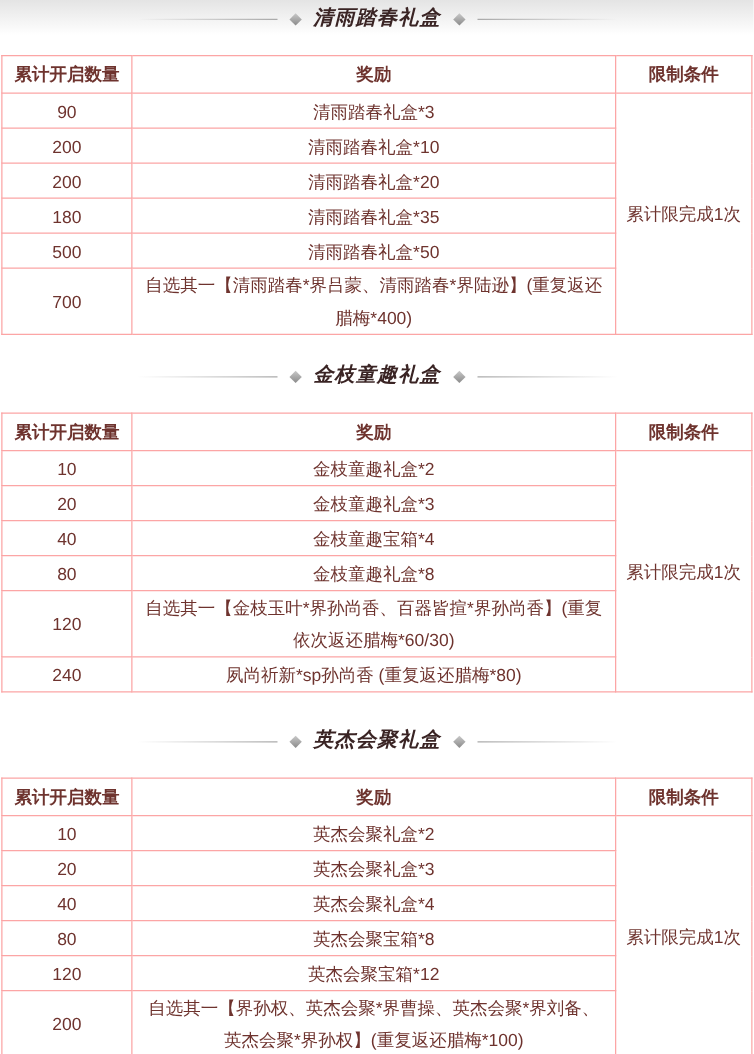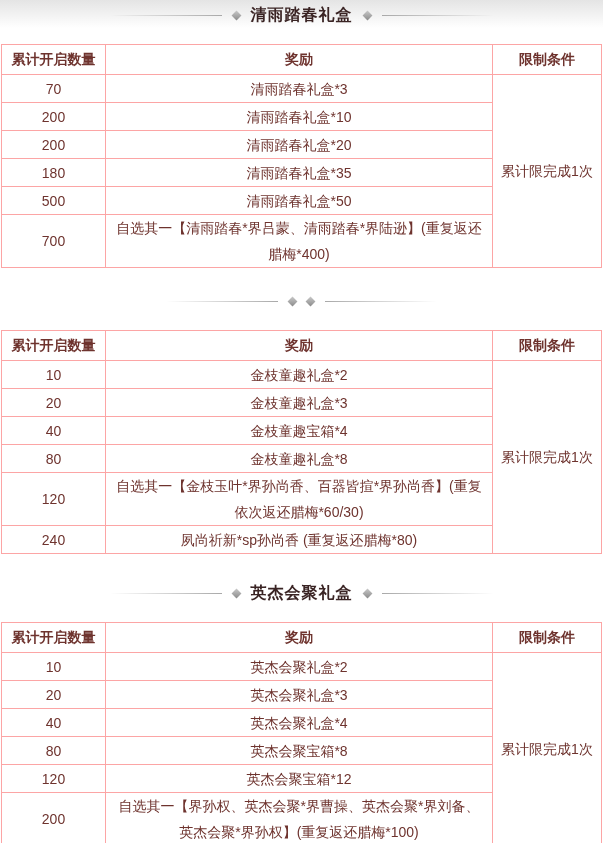--- a/index.html
+++ b/index.html
@@ -36,20 +36,21 @@
     height: 22px;
     margin-bottom: 18px;
   }
   .title-text {
     margin: 0;
     font-size: 16px;
     font-weight: bold;
     color: #3a2424;
     letter-spacing: 1px;
     line-height: 22px;
+    font-style: italic;
   }
   .deco-line {
     height: 1px;
     width: 112px;
   }
   .deco-line.left  { background: linear-gradient(to right, rgba(176,176,176,0), #a9a9a9); }
   .deco-line.right { background: linear-gradient(to left,  rgba(176,176,176,0), #a9a9a9); }
   .deco-diamond {
     width: 7px;
     height: 7px;
@@ -103,21 +104,21 @@
       </colgroup>
       <thead>
         <tr>
           <th>累计开启数量</th>
           <th>奖励</th>
           <th>限制条件</th>
         </tr>
       </thead>
       <tbody>
             <tr>
-              <td>70</td>
+              <td>90</td>
               <td>清雨踏春礼盒*3</td>
               <td rowspan="6">累计限完成1次</td>
             </tr>
             <tr>
               <td>200</td>
               <td>清雨踏春礼盒*10</td>
             </tr>
             <tr>
               <td>200</td>
               <td>清雨踏春礼盒*20</td>
@@ -135,20 +136,21 @@
               <td>自选其一【清雨踏春*界吕蒙、清雨踏春*界陆逊】(重复返还腊梅*400)</td>
             </tr>
           </tbody>
     </table>
   </section>
 
   <section class="gift-section">
     <div class="section-title">
       <span class="deco-line left"></span>
       <span class="deco-diamond"></span>
+      <h2 class="title-text">金枝童趣礼盒</h2>
       <span class="deco-diamond"></span>
       <span class="deco-line right"></span>
     </div>
     <table class="reward-table">
       <colgroup>
         <col style="width:104px">
         <col style="width:387px">
         <col style="width:109px">
       </colgroup>
       <thead>

